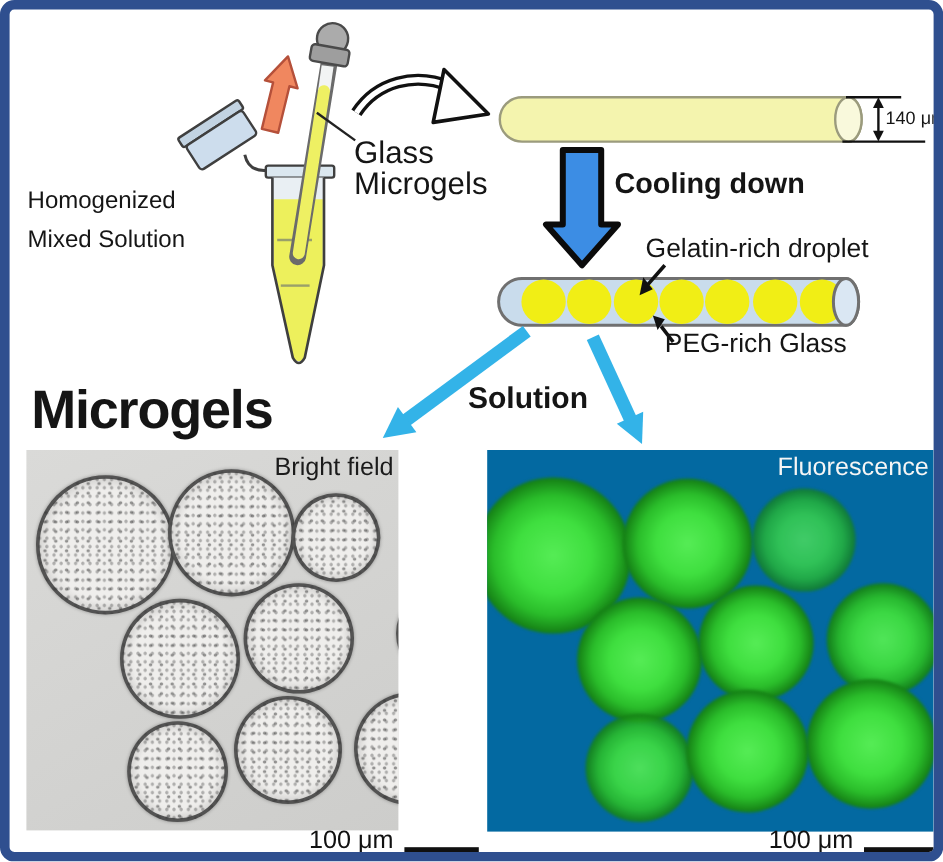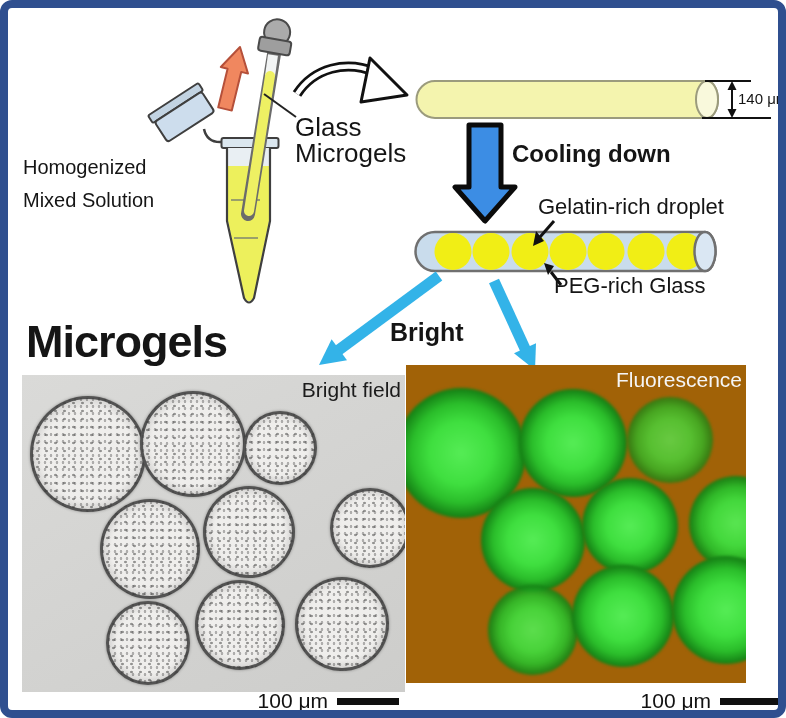--- a/index.html
+++ b/index.html
@@ -12,43 +12,43 @@
   .lbl{position:absolute;color:#151515;white-space:nowrap;}
   .solution-label{left:15px;top:143px;font-size:20px;line-height:33px;}
   .capillary-label{left:287px;top:106px;font-size:26px;line-height:26px;}
   .diameter-label{left:730px;top:82px;font-size:15px;}
   .cooling-label{left:504px;top:132px;font-size:24px;font-weight:700;}
   .gelatin-label{left:530px;top:186px;font-size:22px;}
   .peg-label{left:546px;top:265px;font-size:22px;}
   .microgels-title{left:18px;top:308px;font-size:45px;font-weight:700;letter-spacing:-1px;}
   .outside-label{left:382px;top:310px;font-size:25px;font-weight:700;}
   .panel{position:absolute;overflow:hidden;}
-  #bf-panel{left:14px;top:367px;width:383px;height:317px;background:linear-gradient(150deg,#dadad8,#cdcdcb);}
-  #fl-panel{left:398px;top:357px;width:340px;height:318px;background:#a16207;}
+  #bf-panel{left:14px;top:367px;width:310px;height:317px;background:linear-gradient(150deg,#dadad8,#cdcdcb);}
+  #fl-panel{left:398px;top:367px;width:372px;height:318px;background:#0369a1;}
   .panel-label{position:absolute;top:3px;right:4px;font-size:21px;}
   #bf-panel .panel-label{color:#1b1b1b;}
   #fl-panel .panel-label{color:#f5f5f5;}
   .bf-circle{
     position:absolute;border-radius:50%;
     border:3px solid rgba(58,58,58,.85);
     background:
       radial-gradient(circle at 50% 50%, rgba(0,0,0,0) 58%, rgba(0,0,0,.10) 88%, rgba(0,0,0,.22) 100%),
       radial-gradient(rgba(45,45,45,.48) 1px, rgba(0,0,0,0) 1.8px),
       radial-gradient(rgba(85,85,85,.42) 1px, rgba(0,0,0,0) 1.6px),
       #efeeec;
     background-size:100% 100%, 9px 8px, 6px 7px;
     background-position:0 0, 0 0, 3px 4px;
     box-shadow:0 0 3px rgba(0,0,0,.35), inset 0 0 10px rgba(0,0,0,.12);
   }
   .fl-circle{
     position:absolute;border-radius:50%;
     background:radial-gradient(circle, #55ec55 0%, #3fdf3f 34%, #2abd2a 54%, #127812 72%, rgba(0,25,0,0) 88%);
     filter:blur(1.5px);
   }
-  .scale-row{position:absolute;display:flex;align-items:center;justify-content:flex-end;gap:9px;font-size:21px;color:#111;}
+  .scale-row{position:absolute;display:flex;align-items:flex-end;justify-content:flex-end;gap:9px;font-size:21px;color:#111;}
   #bf-scale{left:150px;top:681px;width:241px;height:24px;}
   #fl-scale{left:480px;top:681px;width:290px;height:24px;}
   .scale-bar{height:7px;background:#101010;}
   #bf-scale .scale-bar{width:62px;}
   #fl-scale .scale-bar{width:58px;}
 </style>
 </head>
 <body>
 
 <div class="frame">
@@ -127,21 +127,21 @@
   </div>
   <div class="lbl capillary-label">
     <div>Glass</div>
     <div>Microgels</div>
   </div>
   <div class="lbl diameter-label">140 μm</div>
   <div class="lbl cooling-label">Cooling down</div>
   <div class="lbl gelatin-label">Gelatin-rich droplet</div>
   <div class="lbl peg-label">PEG-rich Glass</div>
   <div class="lbl microgels-title">Microgels</div>
-  <div class="lbl outside-label">Bright</div>
+  <div class="lbl outside-label">Solution</div>
 
   <div class="panel" id="bf-panel">
     <div class="panel-label">Bright field</div>
   <div class="bf-circle" style="left: 8px; top: 21px; height: 110px; width: 110px;"></div>
       <div class="bf-circle" style="left: 118px; top: 16px; height: 100px; width: 100px;"></div>
       <div class="bf-circle" style="left: 221px; top: 36px; height: 68px; width: 68px;"></div>
       <div class="bf-circle" style="left: 78px; top: 124px; height: 94px; width: 94px;"></div>
       <div class="bf-circle" style="left: 181px; top: 111px; height: 86px; width: 86px;"></div>
       <div class="bf-circle" style="left: 308px; top: 113px; height: 74px; width: 74px;"></div>
       <div class="bf-circle" style="left: 84px; top: 226px; height: 78px; width: 78px;"></div>

